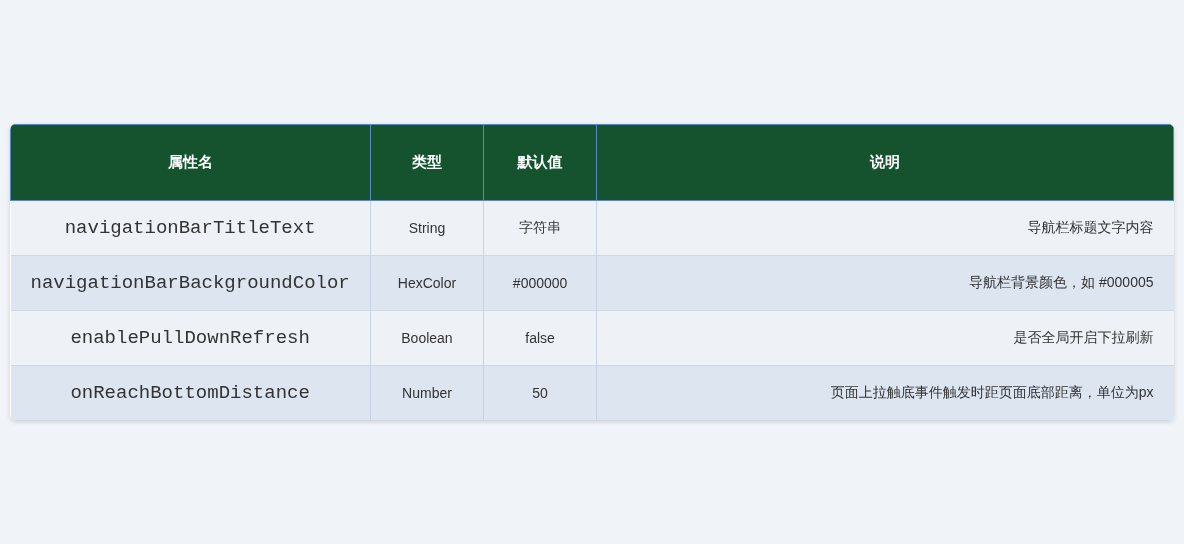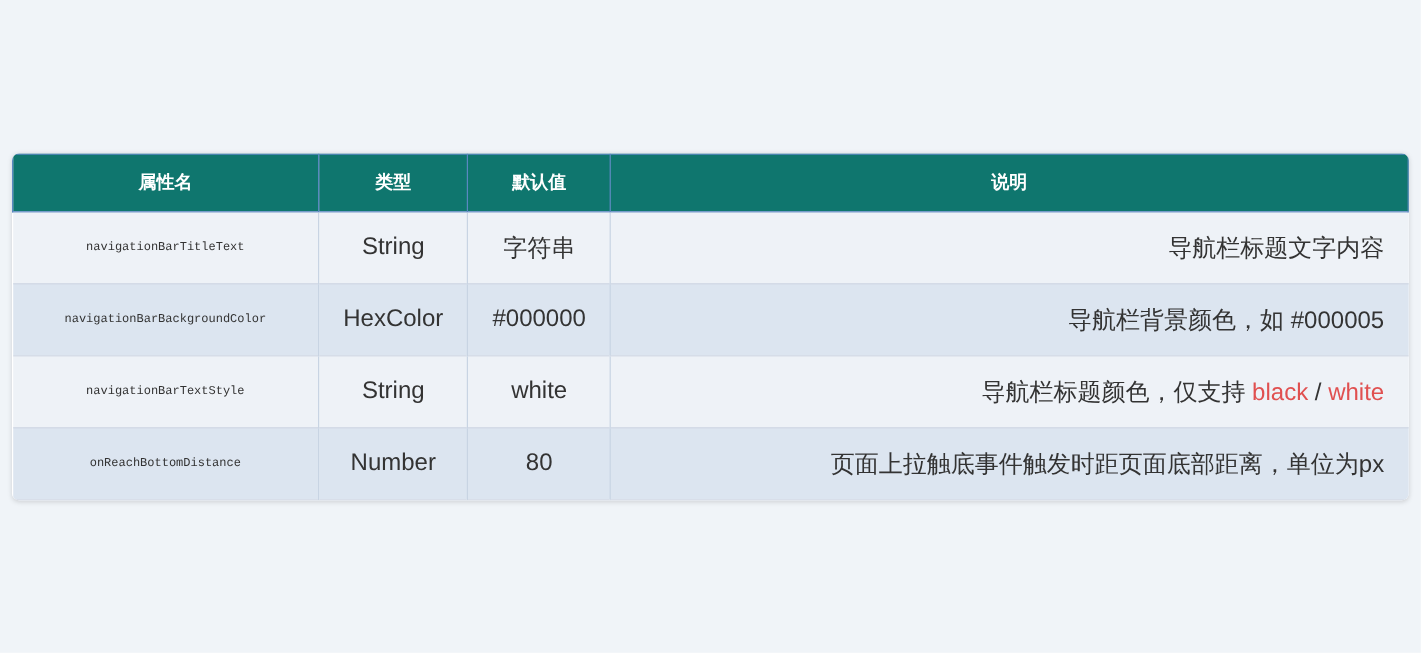--- a/index.html
+++ b/index.html
@@ -25,58 +25,58 @@
       box-shadow: 0 1px 4px rgba(0,0,0,0.15);
     }
 
     table {
       width: 100%;
       border-collapse: collapse;
       background: #fff;
     }
 
     thead tr th {
-      background-color: #0f766e;
+      background-color: #14532d;
       color: #fff;
       font-weight: bold;
       font-size: 15px;
-      padding: 14px 16px;
+      padding: 28px 16px;
       text-align: center;
       border: 1px solid #5a88c0;
     }
 
     tbody tr {
       border-bottom: 1px solid #d0d8e4;
     }
 
     tbody tr:nth-child(odd) {
       background-color: #eef2f7;
     }
 
     tbody tr:nth-child(even) {
       background-color: #dce5f0;
     }
 
     tbody tr td {
       padding: 16px 20px;
-      font-size: 20px;
+      font-size: 14px;
       color: #333;
       text-align: center;
       border-right: 1px solid #c8d4e3;
       vertical-align: middle;
     }
 
     tbody tr td:last-child {
       border-right: none;
       text-align: right;
     }
 
     tbody tr td:first-child {
       font-family: "Courier New", Courier, monospace;
-      font-size: 10px;
+      font-size: 19px;
     }
 
     .col-name { width: 22%; }
     .col-type { width: 10%; }
     .col-default { width: 10%; }
     .col-desc { width: 58%; }
 
     .highlight-red { color: #e05050; }
   </style>
 </head>
@@ -99,26 +99,26 @@
           <td>字符串</td>
           <td>导航栏标题文字内容</td>
         </tr>
         <tr>
           <td>navigationBarBackgroundColor</td>
           <td>HexColor</td>
           <td>#000000</td>
           <td>导航栏背景颜色，如 #000005</td>
         </tr>
         <tr>
-          <td>navigationBarTextStyle</td>
-          <td>String</td>
-          <td>white</td>
-          <td><span>导航栏标题颜色，仅支持 </span><span class="highlight-red">black</span><span> / </span><span class="highlight-red">white</span></td>
+          <td>enablePullDownRefresh</td>
+          <td>Boolean</td>
+          <td>false</td>
+          <td>是否全局开启下拉刷新</td>
         </tr>
         <tr>
           <td>onReachBottomDistance</td>
           <td>Number</td>
-          <td>80</td>
+          <td>50</td>
           <td>页面上拉触底事件触发时距页面底部距离，单位为px</td>
         </tr>
       </tbody>
   </table>
 </div>
 
 </body></html>

